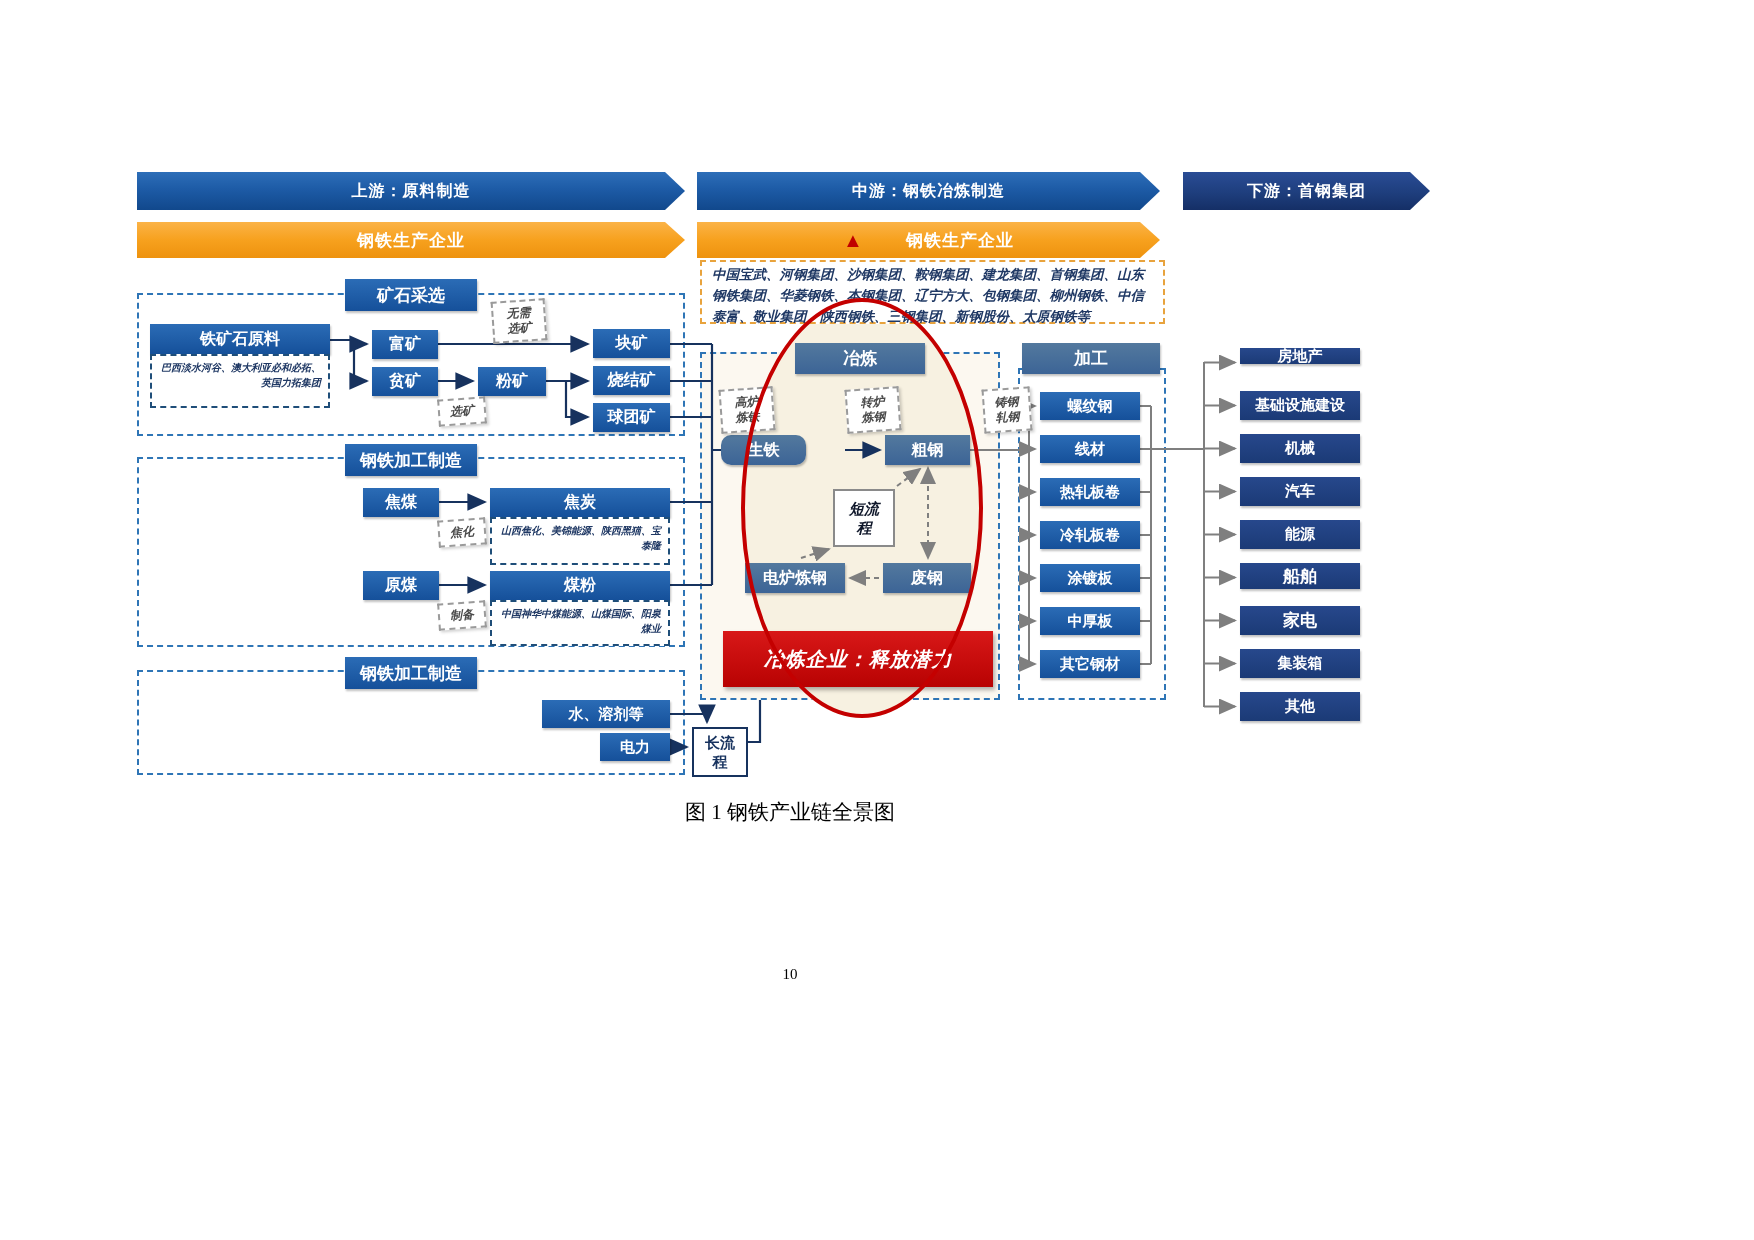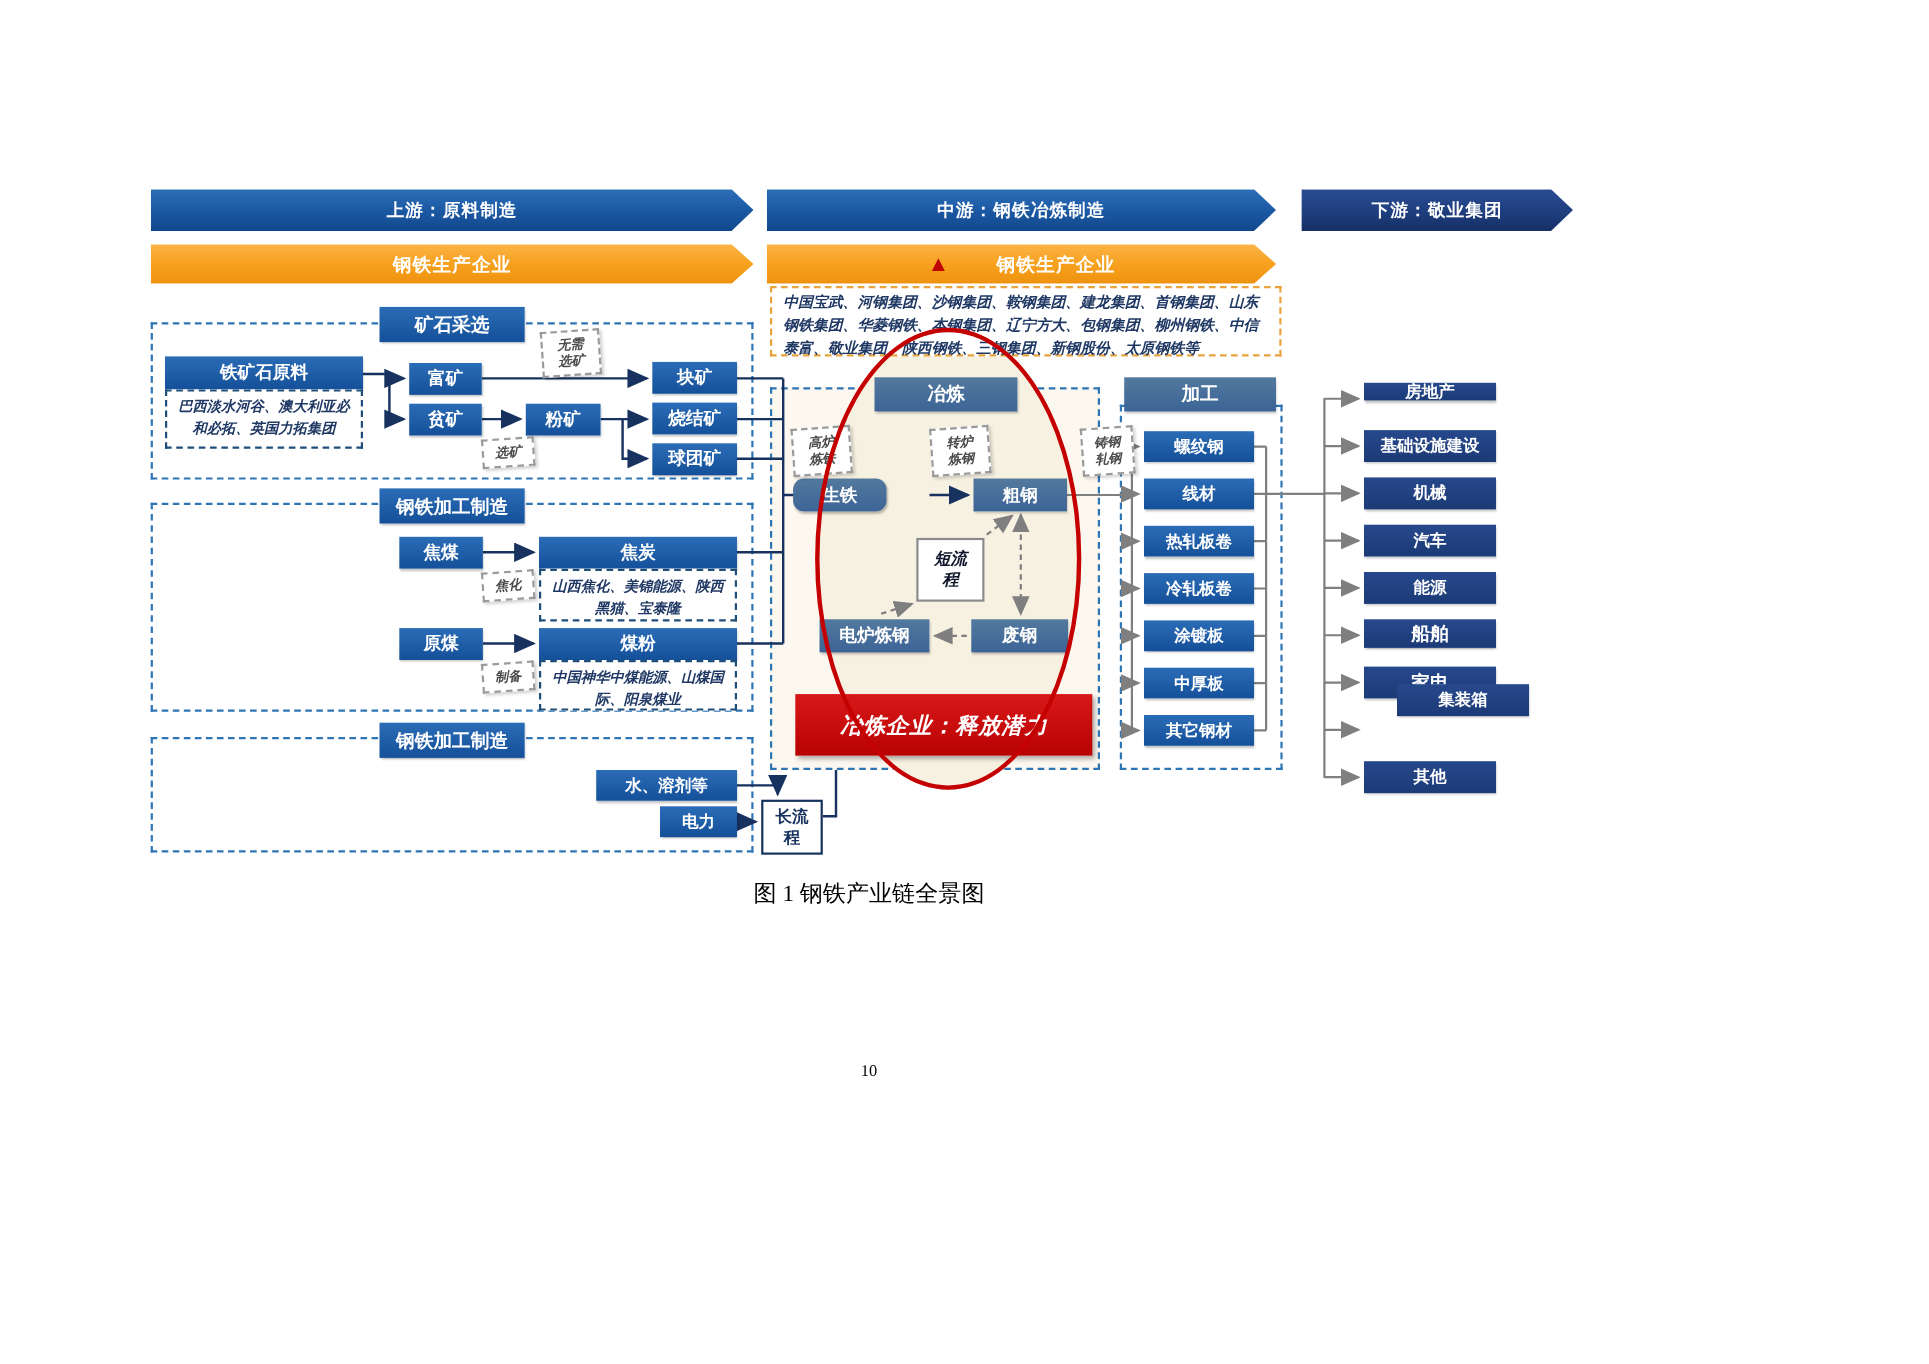--- a/index.html
+++ b/index.html
@@ -21,22 +21,22 @@
          box-shadow:1px 2px 2px rgba(0,0,0,0.25); }
   .b-blue { background:linear-gradient(180deg,#2b6cb6,#15509a); }
   .b-mid  { background:linear-gradient(180deg,#53799e,#3c6496); }
   .b-navy { background:linear-gradient(180deg,#27488c,#1b3a76); }
   .hdr { font-size:17px; }
 
   .dashed-section { position:absolute; border:2px dashed #2E75B6; }
   .smelt-bg { background:#fcf8f0; }
 
   .companies { position:absolute; border:2px dashed #1F4E79; background:#fff; color:#1F3864;
-               font-style:italic; font-weight:bold; font-size:13px; line-height:1.5;
-               padding:4px 7px; text-align:center; }
+               font-style:italic; font-weight:bold; font-size:10px; line-height:1.5;
+               padding:4px 7px; text-align:right; }
   .producers { position:absolute; border:2px dashed #e8a33d; background:#fff; color:#1F3864;
                font-style:italic; font-weight:bold; font-size:13.5px; line-height:1.55;
                padding:3px 10px; text-align:left; }
 
   .note { position:absolute; border:2px dashed #9a9a9a; background:#fff; color:#4a4a4a;
           font-style:italic; font-size:12px; font-weight:bold; display:flex; align-items:center;
           justify-content:center; text-align:center; white-space:pre-line; line-height:1.25;
           box-shadow:2px 2px 3px rgba(0,0,0,0.18); transform:rotate(-4deg); }
 
   .whitebox { position:absolute; border:2px solid #17325E; background:#fff; color:#17325E;
@@ -66,21 +66,21 @@
 
 <div id="page">
 
   <div class="banner blue-grad" style="left:137px; top:172px; width:548px;">
       <span>上游：原料制造</span>
     </div>
   <div class="banner blue-grad" style="left:697px; top:172px; width:463px;align-items:center;">
       <span>中游：钢铁冶炼制造</span>
     </div>
   <div class="banner navy-grad" style="left:1183px; top:172px; width:247px;">
-      <span>下游：敬业集团</span>
+      <span>下游：首钢集团</span>
     </div>
 
   <div class="banner row2 orange-grad" style="left:137px; top:222px; width:548px;">
       <span>钢铁生产企业</span>
     </div>
   <div class="banner row2 orange-grad" style="left:697px; top:222px; width:463px;">
     <span class="tri">▲</span>
     <span>钢铁生产企业</span>
   </div>
 
@@ -146,21 +146,21 @@
   <div class="box b-blue z4" style="left:1040px; top:607px; width:100px; height:28px; font-size:15px;">中厚板</div>
   <div class="box b-blue z4" style="left:1040px; top:650px; width:100px; height:28px; font-size:15px;">其它钢材</div>
 
   <div class="box b-navy z4" style="left:1240px; top:348px; width:120px; height:16px; font-size:15px;">房地产</div>
   <div class="box b-navy z4" style="left:1240px; top:391px; width:120px; height:29px; font-size:15px;">基础设施建设</div>
   <div class="box b-navy z4" style="left:1240px; top:434px; width:120px; height:29px; font-size:15px;">机械</div>
   <div class="box b-navy z4" style="left:1240px; top:477px; width:120px; height:29px; font-size:15px;">汽车</div>
   <div class="box b-navy z4" style="left:1240px; top:520px; width:120px; height:29px; font-size:15px;">能源</div>
   <div class="box b-navy z4" style="left:1240px; top:563px; width:120px; height:26px; font-size:17px;">船舶</div>
   <div class="box b-navy z4" style="left:1240px; top:606px; width:120px; height:29px; font-size:17px;">家电</div>
-  <div class="box b-navy z4" style="left:1240px; top:622px; width:120px; height:29px; font-size:15px;margin-left:30px;">集装箱</div>
+  <div class="box b-navy z4" style="left:1240px; top:649px; width:120px; height:29px; font-size:15px;">集装箱</div>
   <div class="box b-navy z4" style="left:1240px; top:692px; width:120px; height:29px; font-size:15px;">其他</div>
 
   <svg class="connectors" width="1754" height="1240" viewBox="0 0 1754 1240">
     <defs>
       <marker id="mN" markerWidth="9" markerHeight="8" refX="8" refY="4" orient="auto-start-reverse">
         <path d="M0,0 L9,4 L0,8 z" fill="#17325E"></path>
       </marker>
       <marker id="mG" markerWidth="9" markerHeight="8" refX="8" refY="4" orient="auto-start-reverse">
         <path d="M0,0 L9,4 L0,8 z" fill="#7F7F7F"></path>
       </marker>

